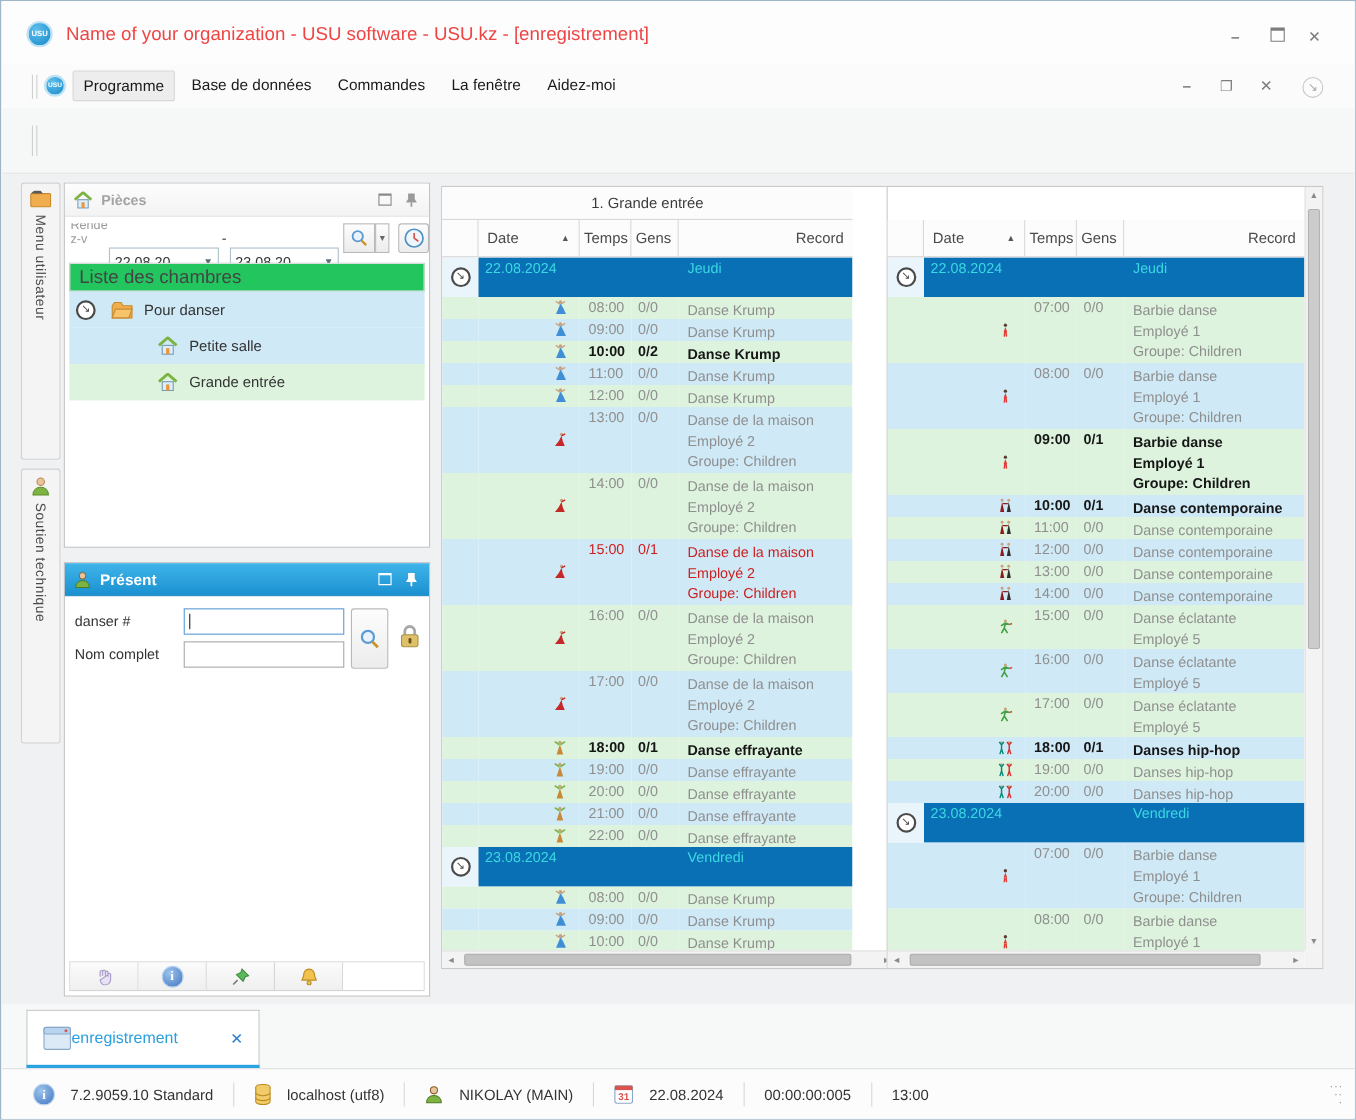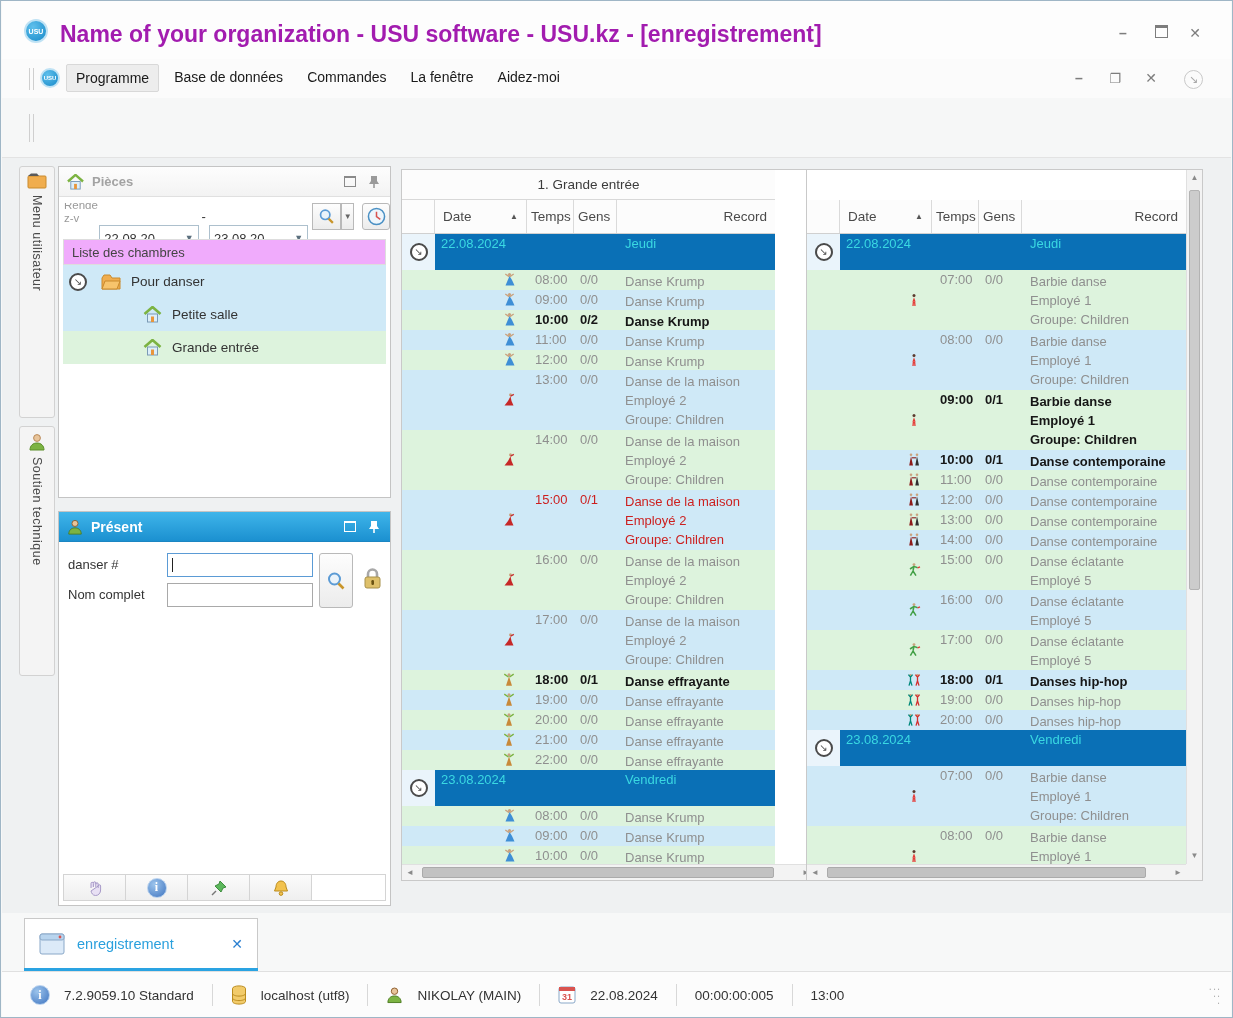--- a/index.html
+++ b/index.html
@@ -3,21 +3,21 @@
 <meta charset="utf-8">
 <style>
   html,body{margin:0;padding:0;background:#dfe5ea;}
   *{box-sizing:border-box;font-family:"Liberation Sans","DejaVu Sans",sans-serif;}
   .win{position:relative;width:1233px;height:1018px;background:#f7f8f8;border:1px solid #9fb6c6;overflow:hidden;}
 
   
   .titlebar{position:absolute;left:1px;top:0;right:1px;height:58px;background:#fdfdfd;}
   .usu-logo{position:absolute;width:24px;height:24px;border-radius:50%;background:radial-gradient(circle at 35% 30%,#5fc0ec,#1789c9);color:#fff;font-size:7px;font-weight:bold;display:flex;align-items:center;justify-content:center;border:2px solid #bfe2f4;}
   .titlebar .usu-logo{left:22px;top:18px;}
-  .title-text{position:absolute;left:58px;top:20px;font-size:23px;color:#a21caf;white-space:nowrap;font-weight:bold;}
+  .title-text{position:absolute;left:58px;top:20px;font-size:17px;color:#ef4444;white-space:nowrap;}
   .winctl{position:absolute;top:24px;width:24px;height:18px;color:#7d7d7d;font-size:14px;text-align:center;line-height:16px;cursor:default;}
   .glyph-min::before{content:"–";font-weight:bold;}
   .glyph-max{border:0;}
   .glyph-max::before{content:"";display:inline-block;width:11px;height:9px;border:1px solid #7d7d7d;border-top:3px solid #7d7d7d;}
   .glyph-close::before{content:"✕";}
   .glyph-restore::before{content:"❐";font-size:13px;}
 
   
   .menubar{position:absolute;left:1px;top:58px;right:1px;height:39px;background:#fbfbfb;}
   .grip{position:absolute;width:5px;height:22px;border-left:1px solid #cfcfcf;border-right:1px solid #cfcfcf;}
@@ -57,21 +57,21 @@
   .blue .ph-box::before{border-color:#fff;border-top-color:#fff;}
 
   
   .filter-row{position:absolute;left:0;top:31px;width:100%;height:36px;display:flex;align-items:center;}
   .flabel{width:36px;height:28px;overflow:hidden;font-size:11.5px;line-height:13px;color:#333;word-break:break-all;margin:2px 0 0 5px;}
   .flabel .clip{display:block;margin-top:-4px;color:#9a9a9a;}
   .combo{height:27px;background:#fff;border:1px solid #adc0cd;display:flex;align-items:center;padding:0 4px;font-size:13px;color:#333;margin-top:44px;}
   .combo .caret{margin-left:auto;color:#5c707e;font-size:9px;}
   .dash{margin:0 3px;color:#333;font-size:13px;}
   .sq-btn{height:27px;background:linear-gradient(#fdfdfd,#ececec);border:1px solid #b9b9b9;display:flex;align-items:center;justify-content:center;}
-  .list-header{position:absolute;left:4px;right:4px;top:72px;height:26px;background:#f0abfc;border:1px solid #ddd;display:flex;align-items:center;padding:0 8px;font-size:13px;color:#444;}
+  .list-header{position:absolute;left:4px;right:4px;top:72px;height:26px;background:#22c55e;border:1px solid #ddd;display:flex;align-items:center;padding:0 8px;font-size:17px;color:#444;}
   .tree{position:absolute;left:4px;right:4px;top:98px;}
   .tree-row{height:33px;display:flex;align-items:center;font-size:13.5px;color:#333;}
   .tone-blue{background:#cfe9f7;}
   .tone-green{background:#ddf3dd;}
   .circ-arrow{width:18px;height:18px;border:2px solid #4a4a4a;border-radius:50%;color:#4a4a4a;font-size:10px;line-height:14px;text-align:center;background:#fff;flex:none;}
 
   
   .fld-label{position:absolute;font-size:13px;color:#333;}
   .fld-input{position:absolute;width:146px;height:24px;background:#fff;border:1px solid #a9a9a9;padding:2px 4px;font-size:13px;}
   .caret-bar{display:inline-block;width:1px;height:14px;background:#222;vertical-align:middle;}
@@ -107,21 +107,21 @@
   .vscroll{position:absolute;right:0;top:0;bottom:16px;width:16px;background:#f3f3f3;border-left:1px solid #e0e0e0;}
   .vscroll .arr{position:absolute;left:0;width:100%;height:16px;color:#8a8a8a;font-size:8px;text-align:center;line-height:16px;}
   .vscroll .thumb{position:absolute;left:2px;width:11px;background:#cccccc;border:1px solid #b3b3b3;border-radius:2px;}
   .hscroll{position:absolute;left:0;bottom:0;right:16px;height:16px;background:#f3f3f3;border-top:1px solid #e0e0e0;}
   .hscroll .arr{position:absolute;top:0;width:16px;height:100%;color:#8a8a8a;font-size:8px;text-align:center;line-height:16px;}
   .hscroll .thumb{position:absolute;top:2px;height:11px;background:#c2c2c2;border:1px solid #ababab;border-radius:2px;}
   .corner{position:absolute;right:0;bottom:0;width:16px;height:16px;background:#f3f3f3;}
 
   
   .tabstrip{position:absolute;left:1px;top:912px;right:1px;height:58px;background:#f7f8f8;}
-  .doc-tab{position:absolute;left:22px;top:5px;width:234px;height:51px;background:#fff;border:1px solid #c9c9c9;border-bottom:none;display:flex;align-items:center;gap:12px;padding:0 14px;}
+  .doc-tab{position:absolute;left:22px;top:5px;width:212px;height:51px;background:#fff;border:1px solid #c9c9c9;border-bottom:none;display:flex;align-items:center;padding:0 14px;}
   .doc-tab .underline{position:absolute;left:-1px;right:-1px;bottom:-2px;height:3px;background:#2aa3e2;}
   .doc-tab .tlabel{font-size:14.5px;color:#2aa0dd;flex:1;}
   .doc-tab .tclose{color:#2a7fd0;font-weight:bold;font-size:14px;}
 
   
   .statusbar{position:absolute;left:1px;top:970px;right:1px;height:47px;background:#fcfcfc;border-top:1px solid #e0e0e0;display:flex;align-items:center;font-size:13.5px;color:#333;}
   .statusbar .sitem{display:flex;align-items:center;gap:14px;white-space:nowrap;}
   .ssep{width:1px;height:22px;background:#d8d8d8;margin:0 18px;}
   .sgrip{margin-left:auto;margin-right:10px;color:#9a9a9a;font-size:11px;letter-spacing:1px;line-height:7px;text-align:right;}
   svg{display:block;}

